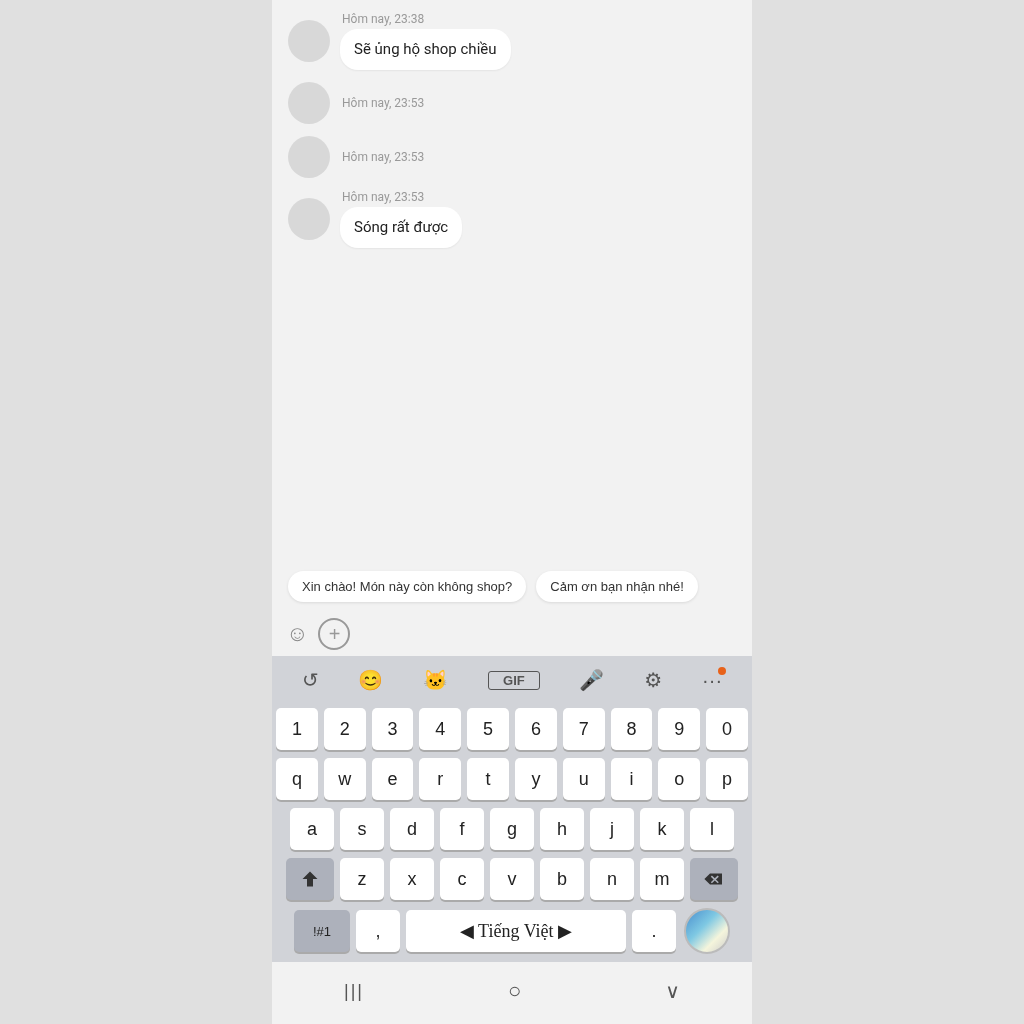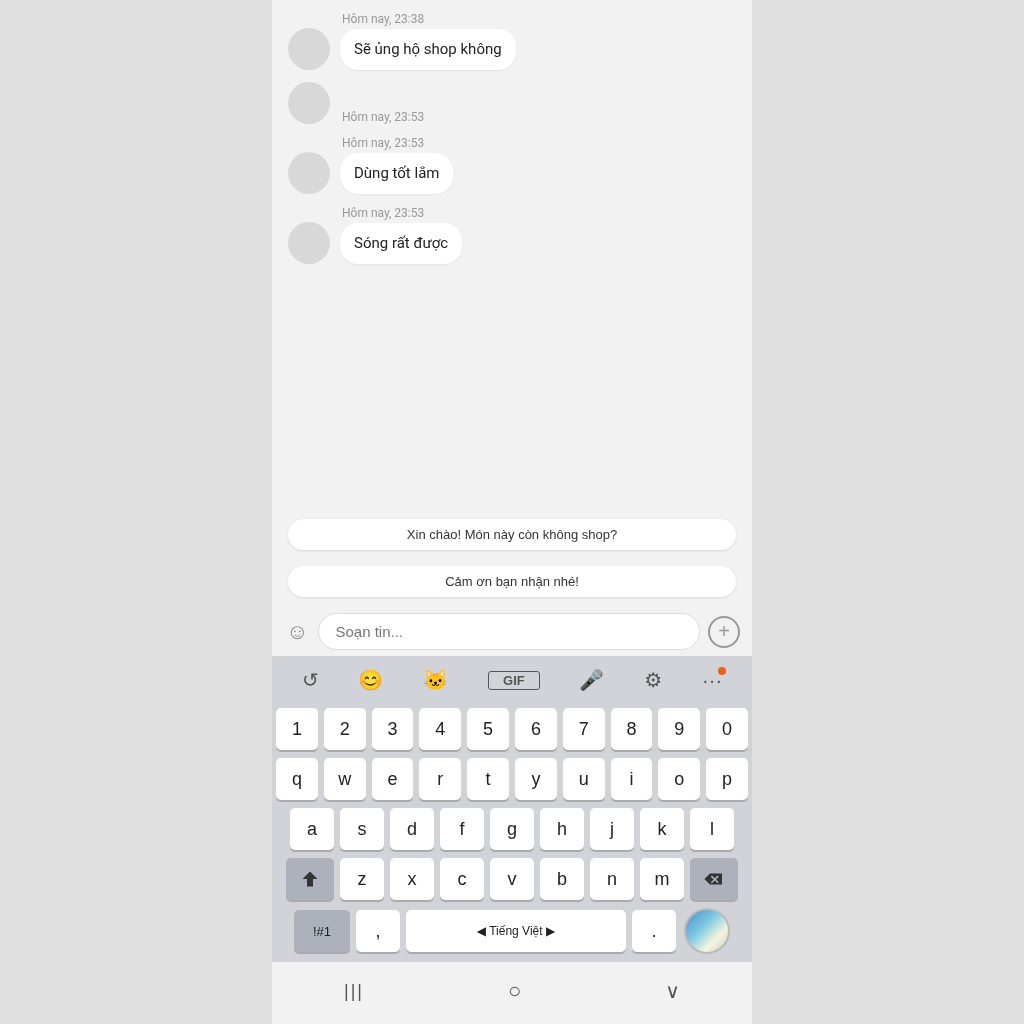--- a/index.html
+++ b/index.html
@@ -31,21 +31,21 @@
       overflow-y: auto;
     }
     .message-group {
       display: flex;
       flex-direction: column;
       gap: 2px;
       margin-bottom: 8px;
     }
     .message-row {
       display: flex;
-      align-items: flex-end;
+      align-items: center;
       gap: 10px;
     }
     .avatar {
       width: 42px;
       height: 42px;
       border-radius: 50%;
       background: #d8d8d8;
       flex-shrink: 0;
     }
     .message-content {
@@ -64,24 +64,23 @@
       padding: 10px 14px;
       font-size: 15px;
       color: #222;
       max-width: 280px;
       line-height: 1.4;
       box-shadow: 0 1px 2px rgba(0,0,0,0.06);
     }
     
     .quick-replies {
       display: flex;
-      gap: 16px;
+      gap: 10px;
       padding: 8px 16px 10px 16px;
       background: #f2f2f2;
-      flex-direction: column;
     }
     .quick-reply-btn {
       background: #fff;
       border: none;
       border-radius: 20px;
       padding: 8px 14px;
       font-size: 13px;
       color: #333;
       box-shadow: 0 1px 3px rgba(0,0,0,0.1);
       cursor: pointer;
@@ -253,40 +252,39 @@
 
 <div class="phone-container">
 
   <div class="chat-area">
 
     <div class="message-group">
       <div class="message-row">
         <div class="avatar"></div>
         <div class="message-content">
           <span class="message-time">Hôm nay, 23:38</span>
-          <div class="message-bubble">Sẽ ủng hộ shop không</div>
+          <div class="message-bubble">Sẽ ủng hộ shop chiều</div>
         </div>
       </div>
     </div>
 
     <div class="message-group">
       <div class="message-row">
         <div class="avatar"></div>
         <div class="message-content">
           <span class="message-time">Hôm nay, 23:53</span>
         </div>
       </div>
     </div>
 
     <div class="message-group">
       <div class="message-row">
         <div class="avatar"></div>
         <div class="message-content">
           <span class="message-time">Hôm nay, 23:53</span>
-          <div class="message-bubble">Dùng tốt lắm</div>
         </div>
       </div>
     </div>
 
     <div class="message-group">
       <div class="message-row">
         <div class="avatar"></div>
         <div class="message-content">
           <span class="message-time">Hôm nay, 23:53</span>
           <div class="message-bubble">Sóng rất được</div>
@@ -296,21 +294,20 @@
 
   </div>
 
   <div class="quick-replies">
     <button class="quick-reply-btn">Xin chào! Món này còn không shop?</button>
     <button class="quick-reply-btn">Cảm ơn bạn nhận nhé!</button>
   </div>
 
   <div class="input-area">
     <button class="input-emoji-btn">☺</button>
-    <input class="input-field" type="text" placeholder="Soạn tin..." style="">
     <button class="input-plus-btn">+</button>
   </div>
 
   <div class="keyboard-toolbar">
     <button class="kb-tool-btn">↺</button>
     <button class="kb-tool-btn">😊</button>
     <button class="kb-tool-btn">🐱</button>
     <button class="kb-tool-btn">
         <span class="kb-tool-gif">GIF</span>
       </button>
@@ -378,21 +375,21 @@
       <div class="kb-key kb-key-dark kb-delete-key" style="max-width:48px;min-width:44px;">
         <svg width="20" height="16" viewBox="0 0 24 20" fill="#333">
             <path d="M22 3H7L0 10l7 7h15V3zm-4 11l-1.41 1.41L13 12l-3.59 3.41L8 14l3.59-3.41L8 7.18 9.41 5.77 13 9.18l3.59-3.41L18 7.18l-3.59 3.41z"></path>
           </svg>
       </div>
     </div>
 
     <div class="kb-row" style="align-items:center;">
       <div class="kb-key kb-key-dark kb-key-wide" style="font-size:13px;max-width:52px;">!#1</div>
       <div class="kb-key">,</div>
-      <div class="kb-key kb-key-space" style="font-size:12px;flex:3;max-width:220px;">◀ Tiếng Việt ▶</div>
+      <div class="kb-key kb-key-space" style="font-size:18px;flex:3;max-width:220px;font-family:Liberation Serif, serif;">◀ Tiếng Việt ▶</div>
       <div class="kb-key kb-key-period">.</div>
       <div class="avatar-photo" style="margin-left:2px;background: linear-gradient(135deg,#4a8fce 0%,#7ec8e3 40%,#f5f5dc 70%, #ccc 100%);border:2px solid #bbb;"></div>
     </div>
 
   </div>
 
   <div class="nav-bar">
     <button class="nav-bar-btn" style="font-size:18px;letter-spacing:2px;">|||</button>
     <button class="nav-bar-btn" style="font-size:22px;">○</button>
     <button class="nav-bar-btn" style="font-size:20px;">∨</button>

